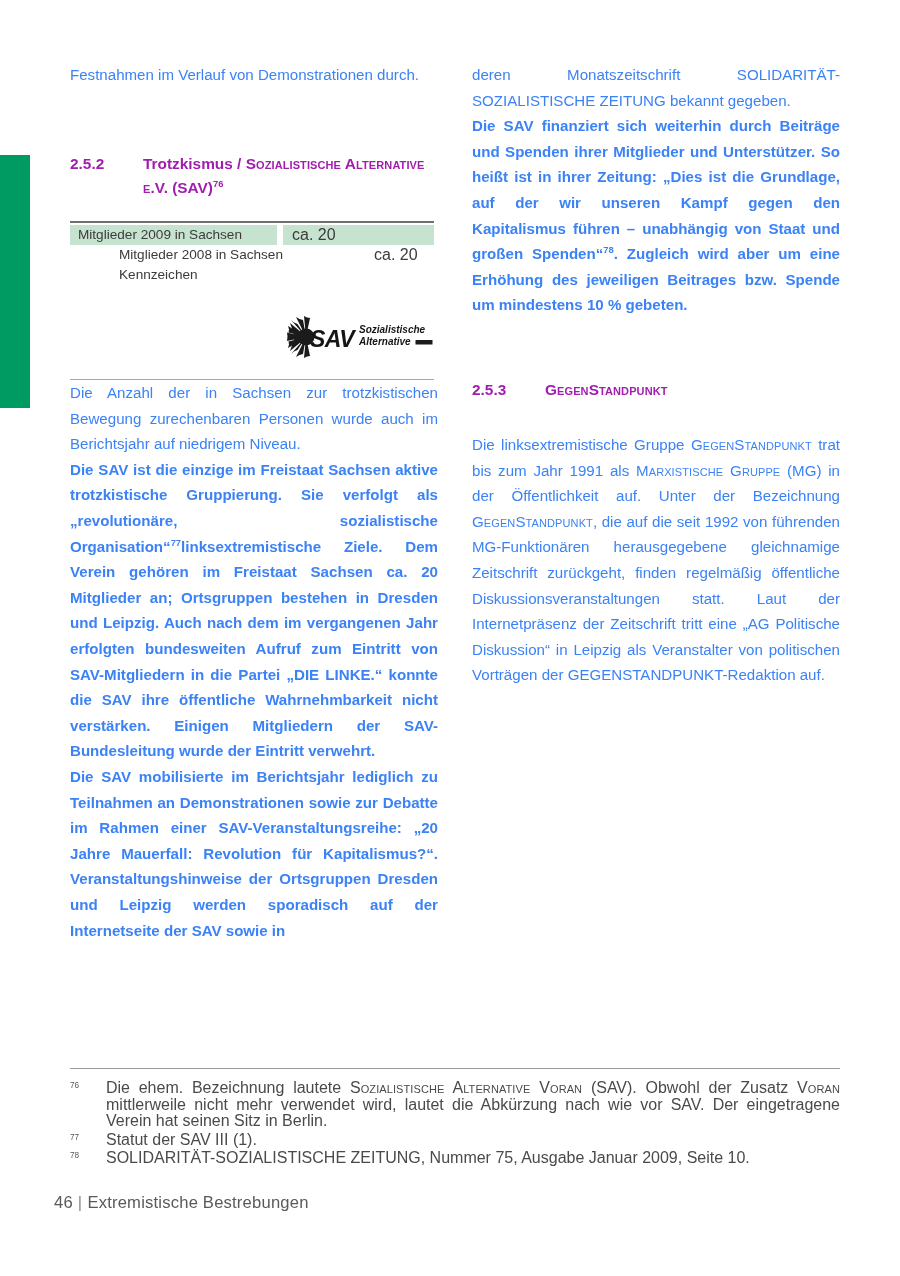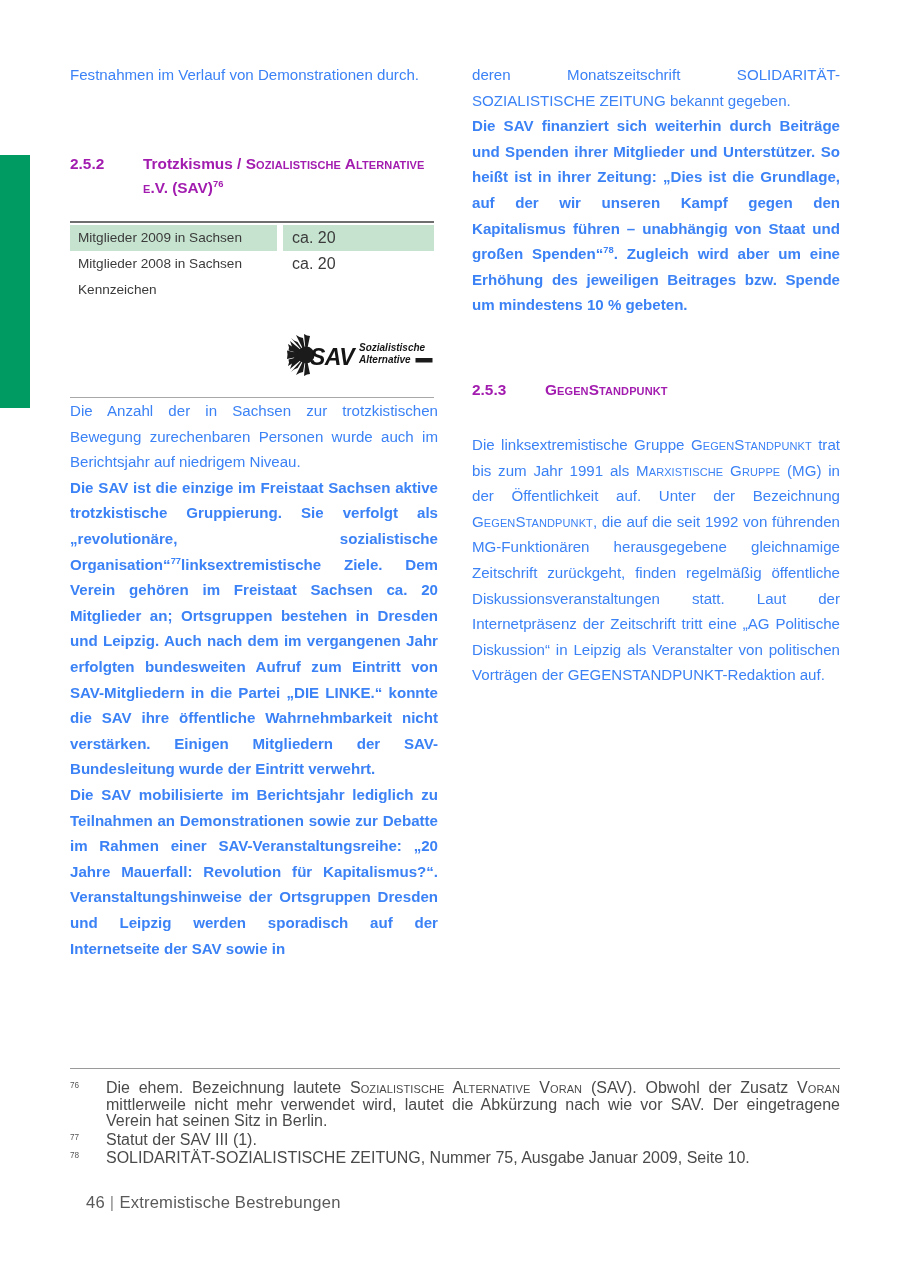--- a/index.html
+++ b/index.html
@@ -99,21 +99,21 @@
   }
   .fact-table .toprule {
     height: 2px;
     background: #6f6f6f;
     width: 364px;
     margin-bottom: 2px;
   }
   .frow {
     display: flex;
     gap: 6px;
-    height: 26px;
+    height: 20px;
   }
   .fcell-k {
     width: 207px;
     flex: 0 0 207px;
     display: flex;
     align-items: center;
     padding-left: 8px;
     box-sizing: border-box;
     font-size: 13.6px;
     color: #3b3b3b;
@@ -124,21 +124,21 @@
     display: flex;
     align-items: center;
     padding-left: 9px;
     box-sizing: border-box;
     font-size: 16px;
     color: #3b3b3b;
   }
   .frow.shade .fcell-k,
   .frow.shade .fcell-v { background: #c6e3cf; }
   .frow.plain .fcell-k,
-  .frow.plain .fcell-v { background: #ffffff; }
+  .frow.plain .fcell-v { background: #ffffff; margin-left: 41px; }
 
   
   .logo-wrap {
     margin-top: 20px;
     height: 64px;
     display: flex;
     align-items: center;
     justify-content: flex-end;
     padding-right: 2px;
   }
@@ -185,21 +185,21 @@
     font-size: 16px;
     line-height: 16.5px;
     color: #4a4a4a;
     text-align: justify;
   }
   .fn-text .sc { font-variant: small-caps; }
 
   
   .page-footer {
     position: absolute;
-    left: 86px;
+    left: 54px;
     top: 1193px;
     font-size: 16.6px;
     color: #5a5a5a;
     letter-spacing: 0.2px;
   }
   .page-footer .sep { margin: 0 5px; color: #8a8a8a; }
 </style>
 </head>
 <body>
 

